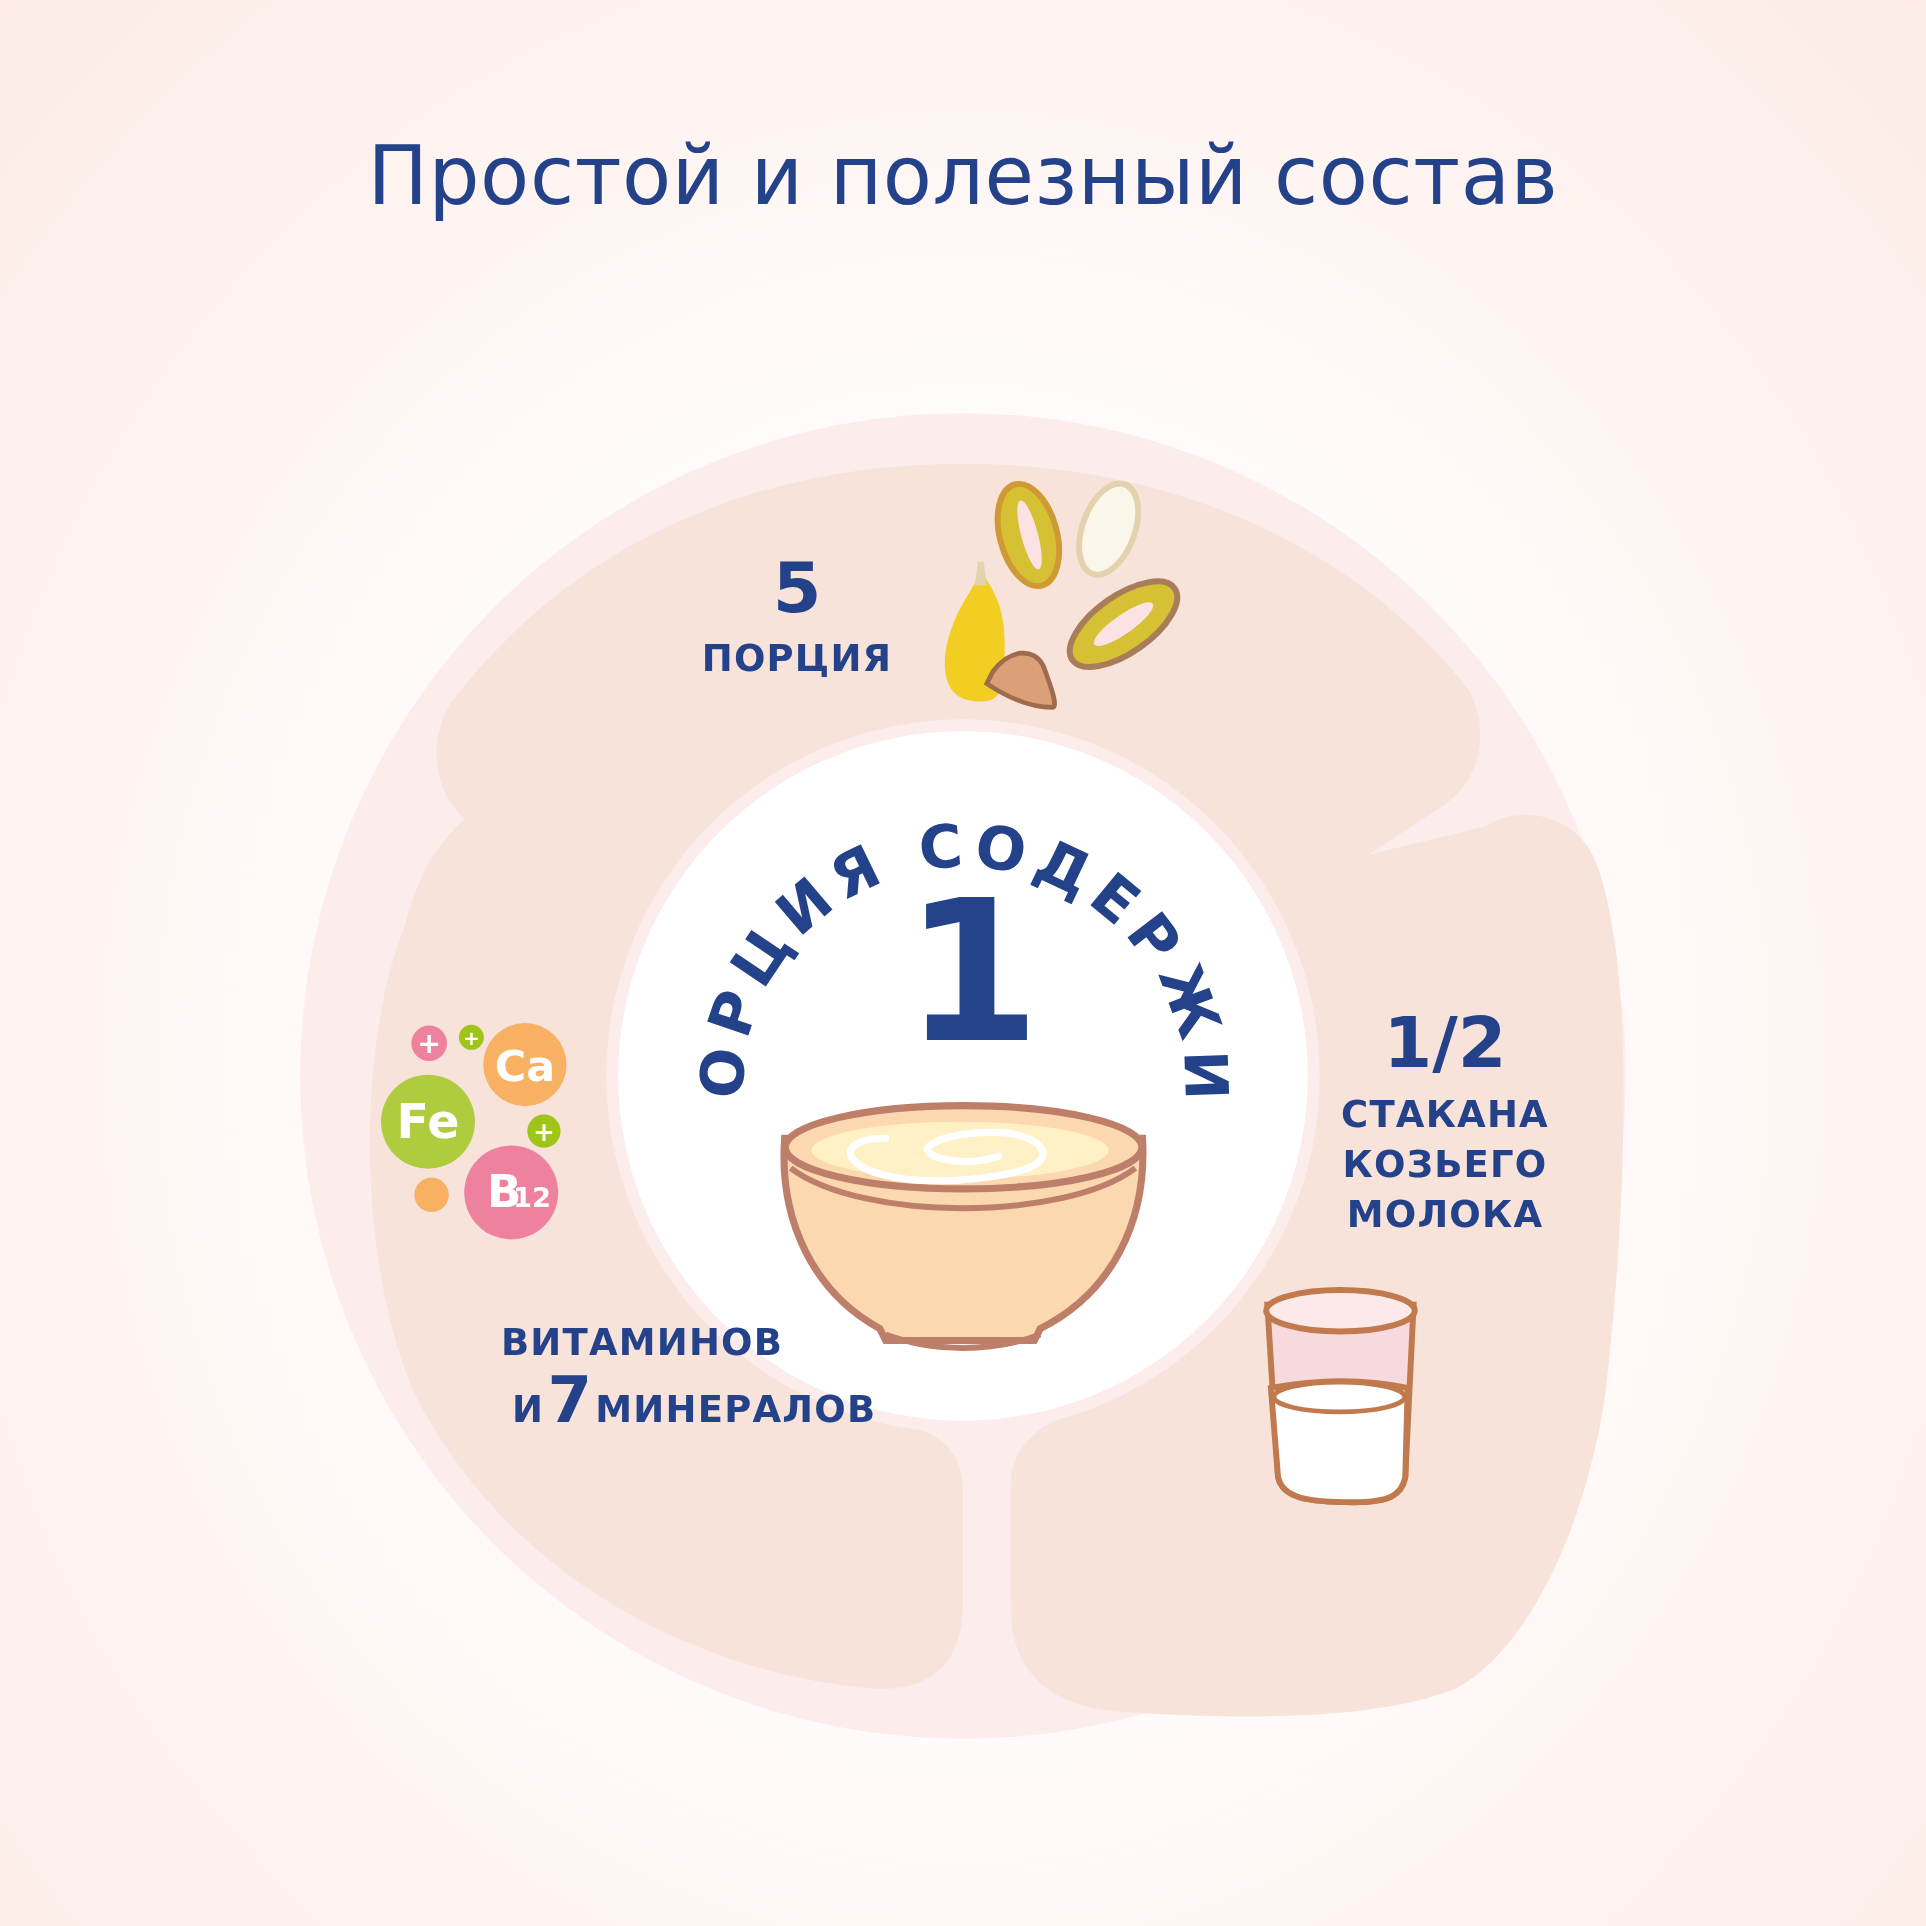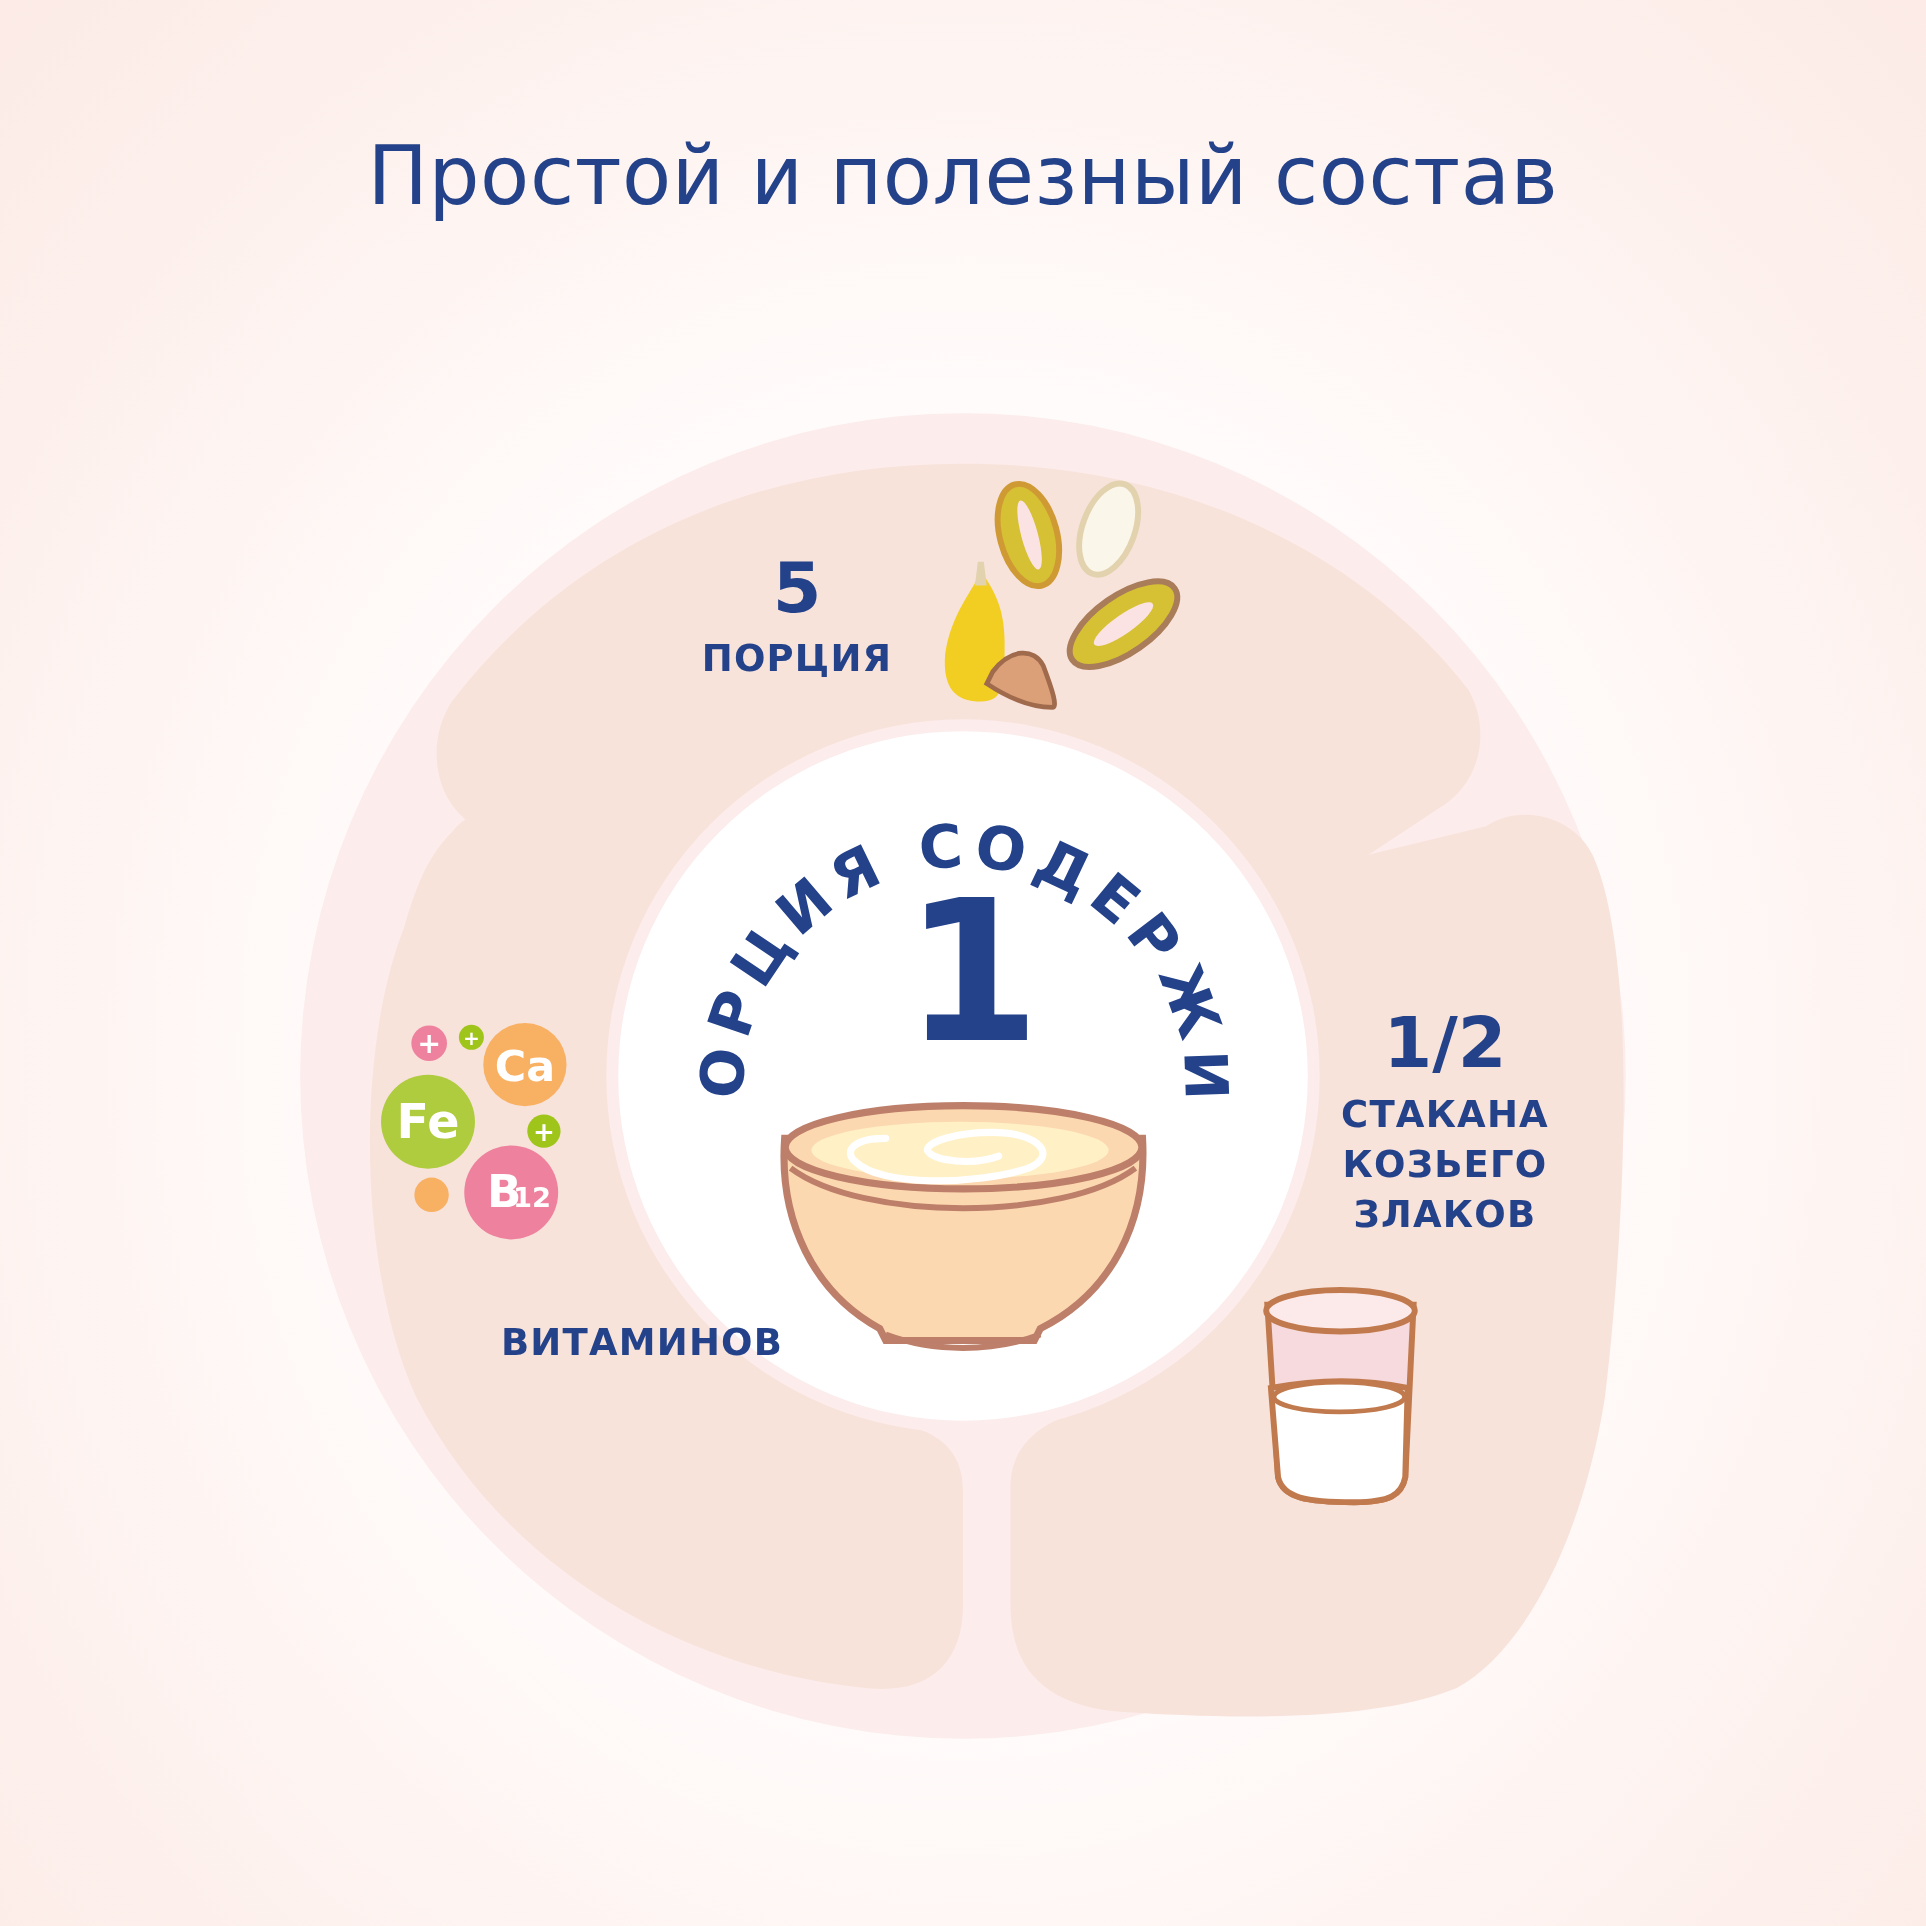--- a/index.html
+++ b/index.html
@@ -105,21 +105,26 @@
 
 <div class="lbl" style="left:678px; top:553px; width:238px;">
   <div class="num">5</div>
   <div class="word" style="margin-top:10.7px;">ПОРЦИЯ</div>
 </div>
 
 <div class="lbl" style="left:1332px; top:1008px; width:226px;">
   <div class="num">1/2</div>
   <div class="word" style="margin-top:12px;">СТАКАНА</div>
   <div class="word">КОЗЬЕГО</div>
-  <div class="word">ЗЛАКОВ</div>
+  <div class="word">МОЛОКА</div>
 </div>
 
 <div class="lbl" style="left:476px; top:1305px; width:380px;">
   <div class="word" style="margin-top:13px; margin-left:-48px;">ВИТАМИНОВ</div>
+  <div style="margin-top:0px; margin-left:36px; white-space:nowrap;">
+    <span class="word">И</span>
+    <span class="num" style="font-size:64px;">7</span>
+    <span class="word">МИНЕРАЛОВ</span>
+  </div>
 </div>
 
 <div class="center-num">1</div>
 
 
 </body></html>

